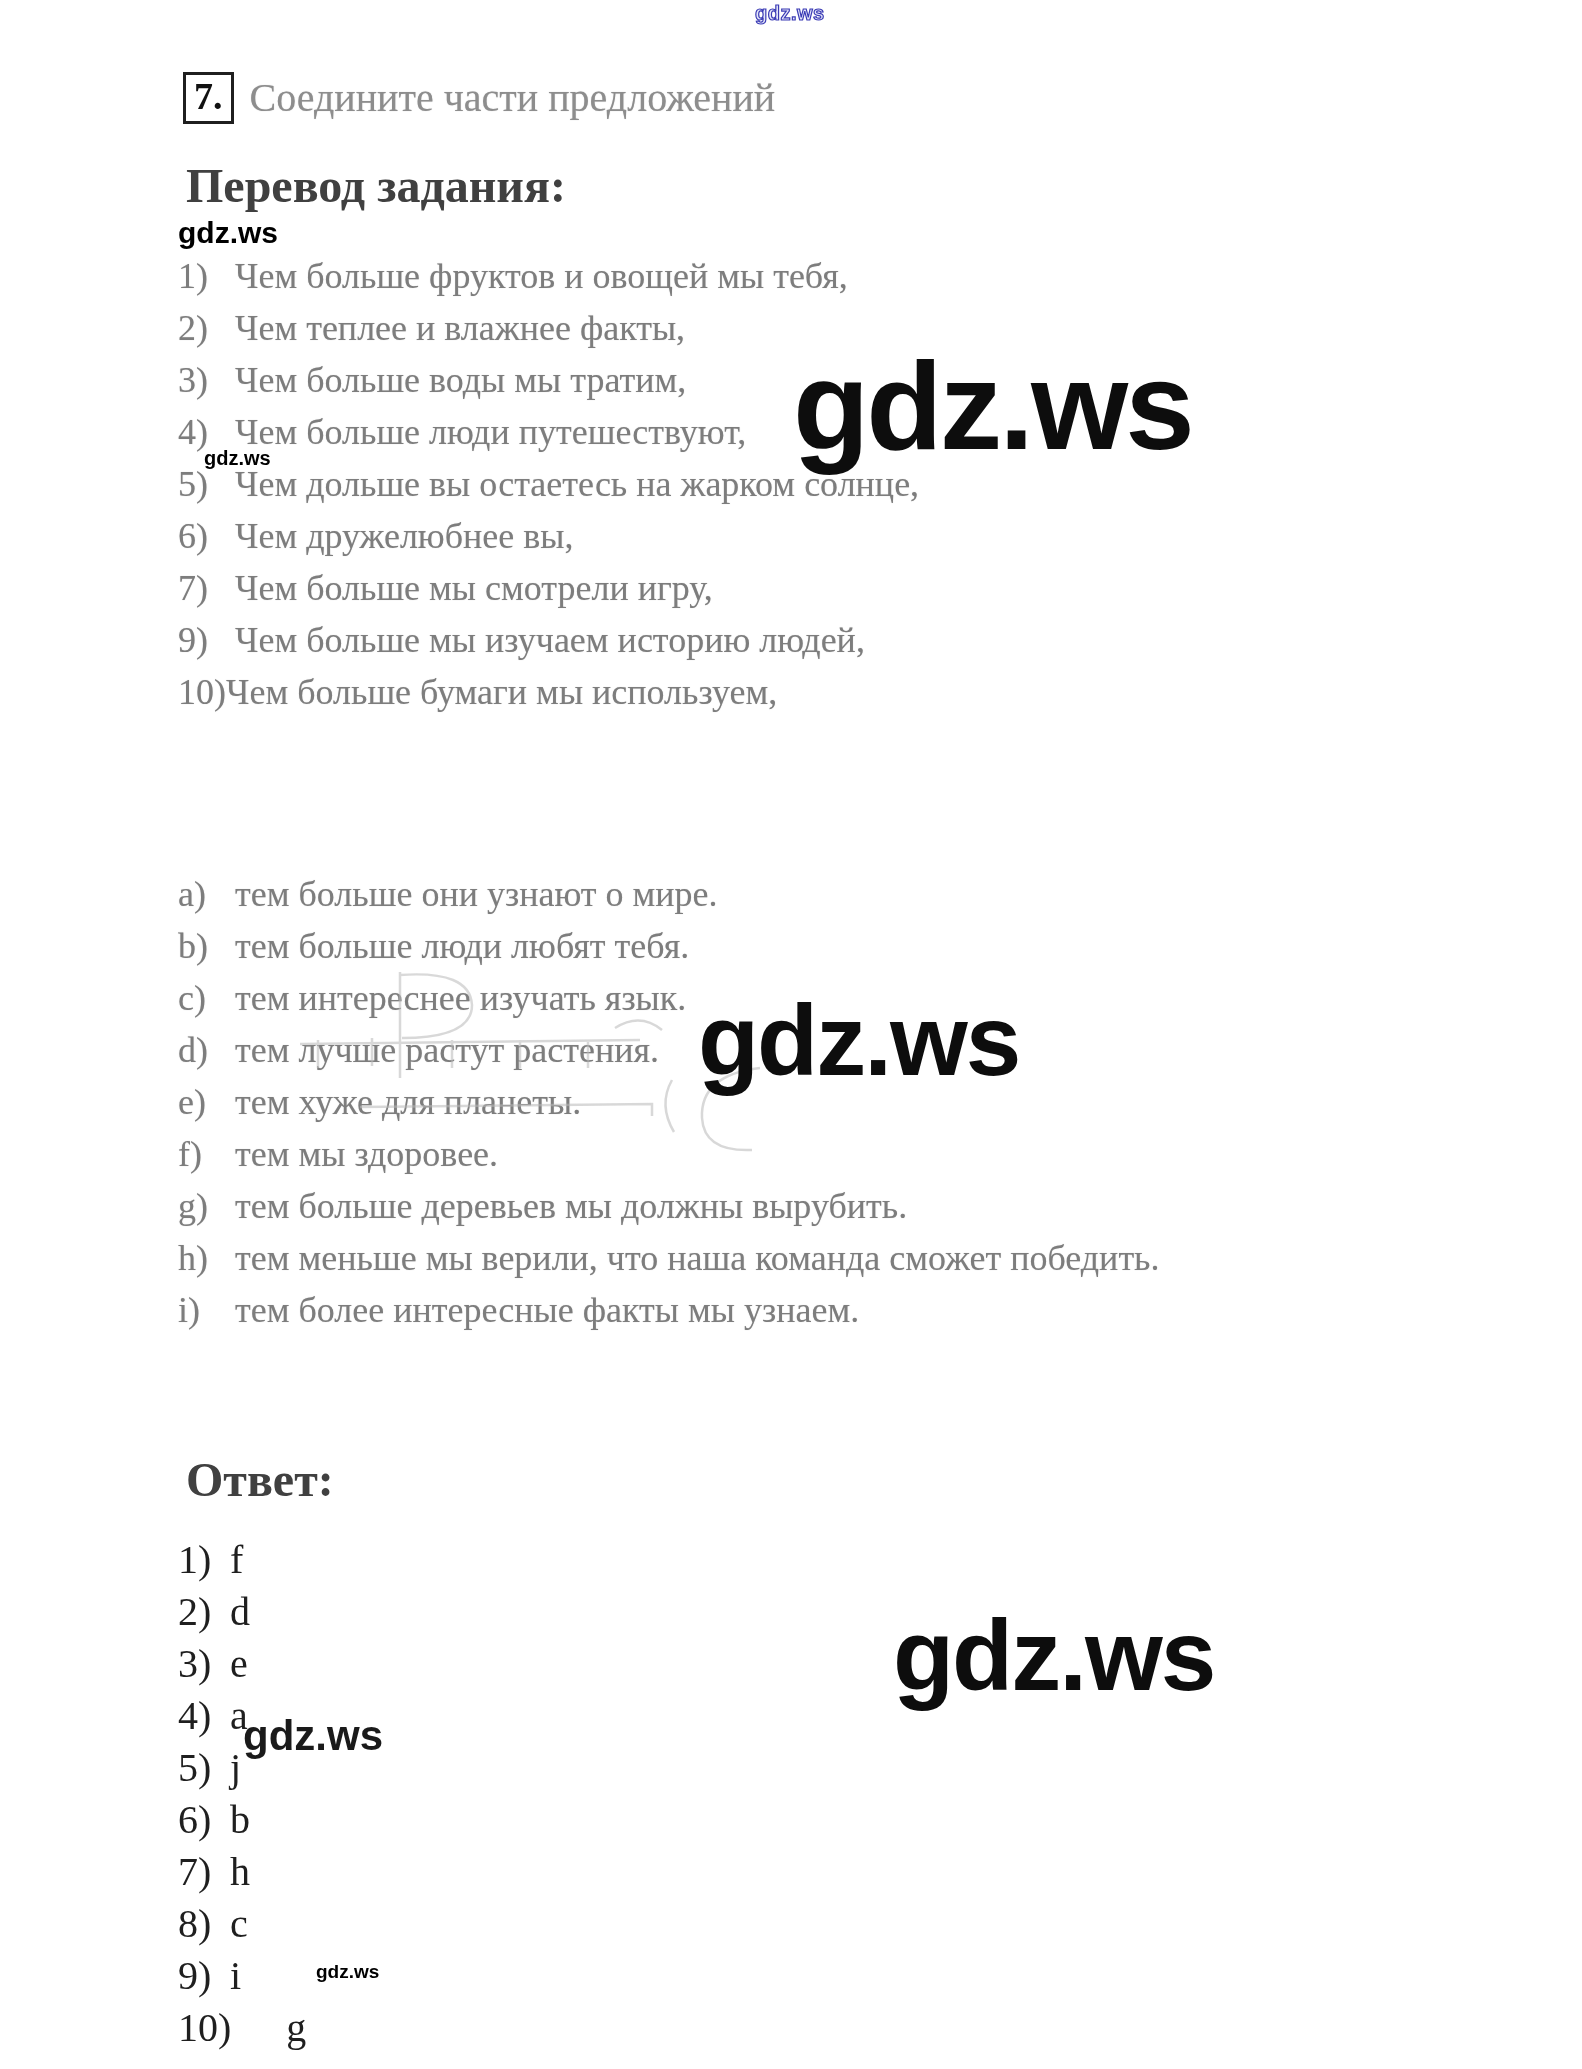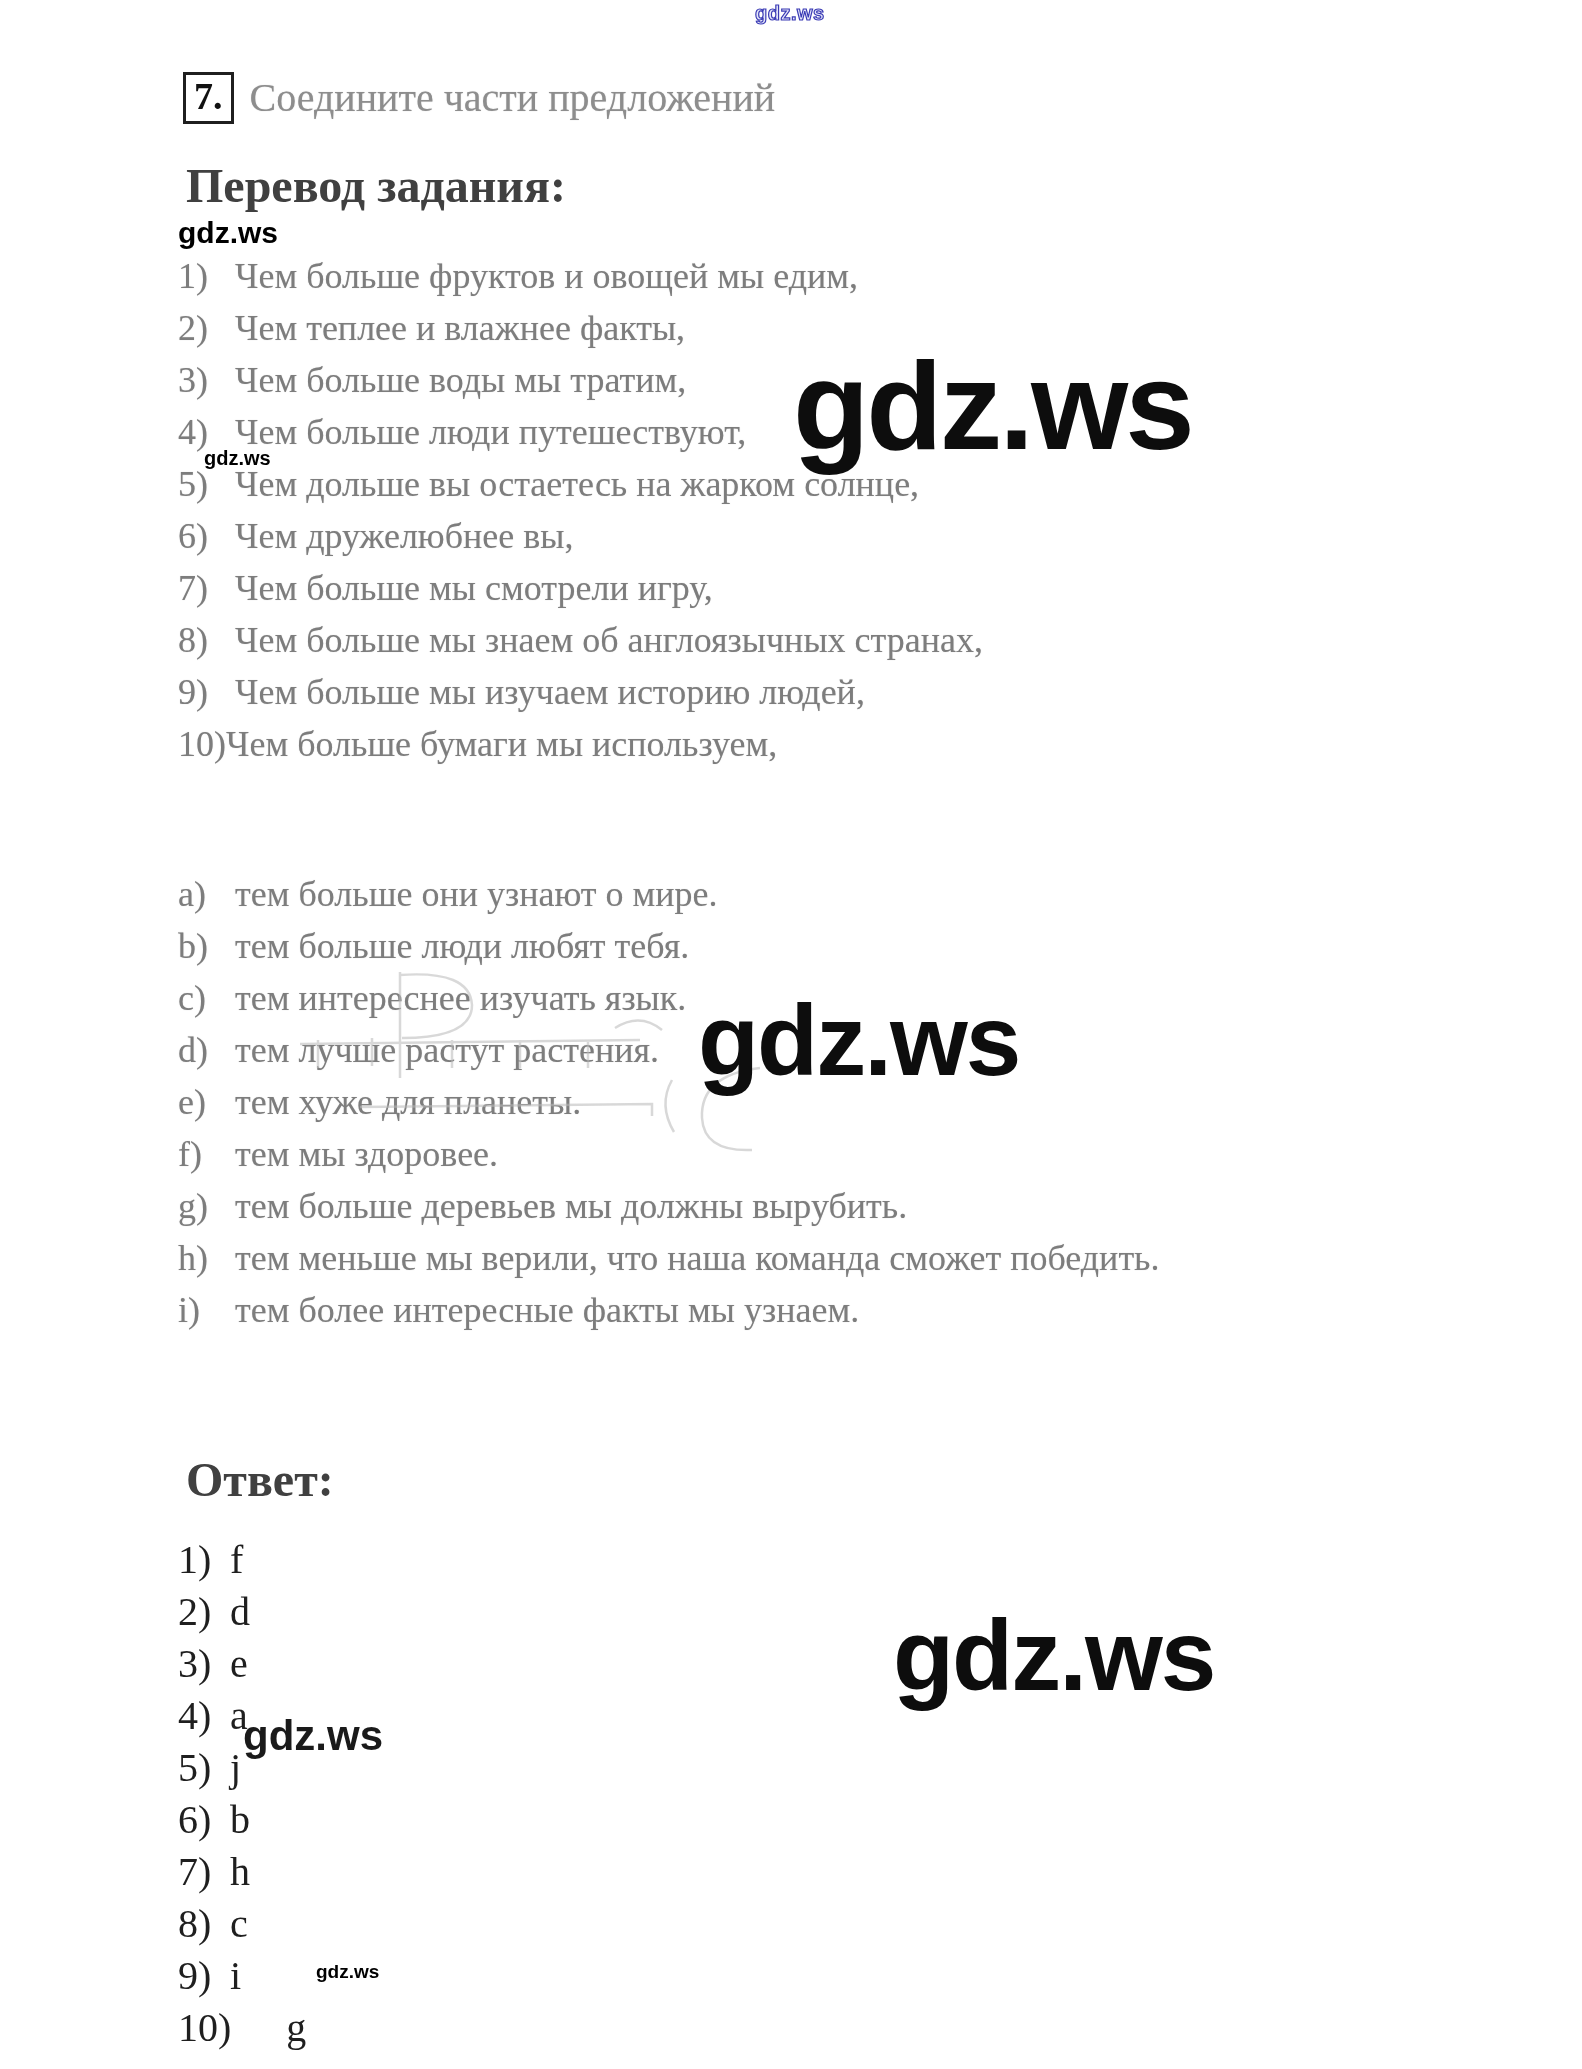--- a/index.html
+++ b/index.html
@@ -112,28 +112,27 @@
   <div class="task-header">
     <span class="task-box">
       <span>7.</span>
     </span>
     <span class="task-title">Соедините части предложений</span>
   </div>
 
   <div class="bold-heading" id="translation-heading">Перевод задания:</div>
 
   <ul class="doc-list" id="numbered-list">
-    <li><span class="li-num">1)</span><span>Чем больше фруктов и овощей мы едим,</span></li>
+    <li><span class="li-num">1)</span><span>Чем больше фруктов и овощей мы тебя,</span></li>
     <li><span class="li-num">2)</span><span>Чем теплее и влажнее факты,</span></li>
     <li><span class="li-num">3)</span><span>Чем больше воды мы тратим,</span></li>
     <li><span class="li-num">4)</span><span>Чем больше люди путешествуют,</span></li>
     <li><span class="li-num">5)</span><span>Чем дольше вы остаетесь на жарком солнце,</span></li>
     <li><span class="li-num">6)</span><span>Чем дружелюбнее вы,</span></li>
     <li><span class="li-num">7)</span><span>Чем больше мы смотрели игру,</span></li>
-    <li><span class="li-num">8)</span><span>Чем больше мы знаем об англоязычных странах,</span></li>
     <li><span class="li-num">9)</span><span>Чем больше мы изучаем историю людей,</span></li>
     <li><span class="li-num wide">10)</span><span>Чем больше бумаги мы используем,</span></li>
   </ul>
 
   <ul class="doc-list" id="lettered-list">
     <li><span class="li-num">a)</span><span>тем больше они узнают о мире.</span></li>
     <li><span class="li-num">b)</span><span>тем больше люди любят тебя.</span></li>
     <li><span class="li-num">c)</span><span>тем интереснее изучать язык.</span></li>
     <li><span class="li-num">d)</span><span>тем лучше растут растения.</span></li>
     <li><span class="li-num">e)</span><span>тем хуже для планеты.</span></li>

